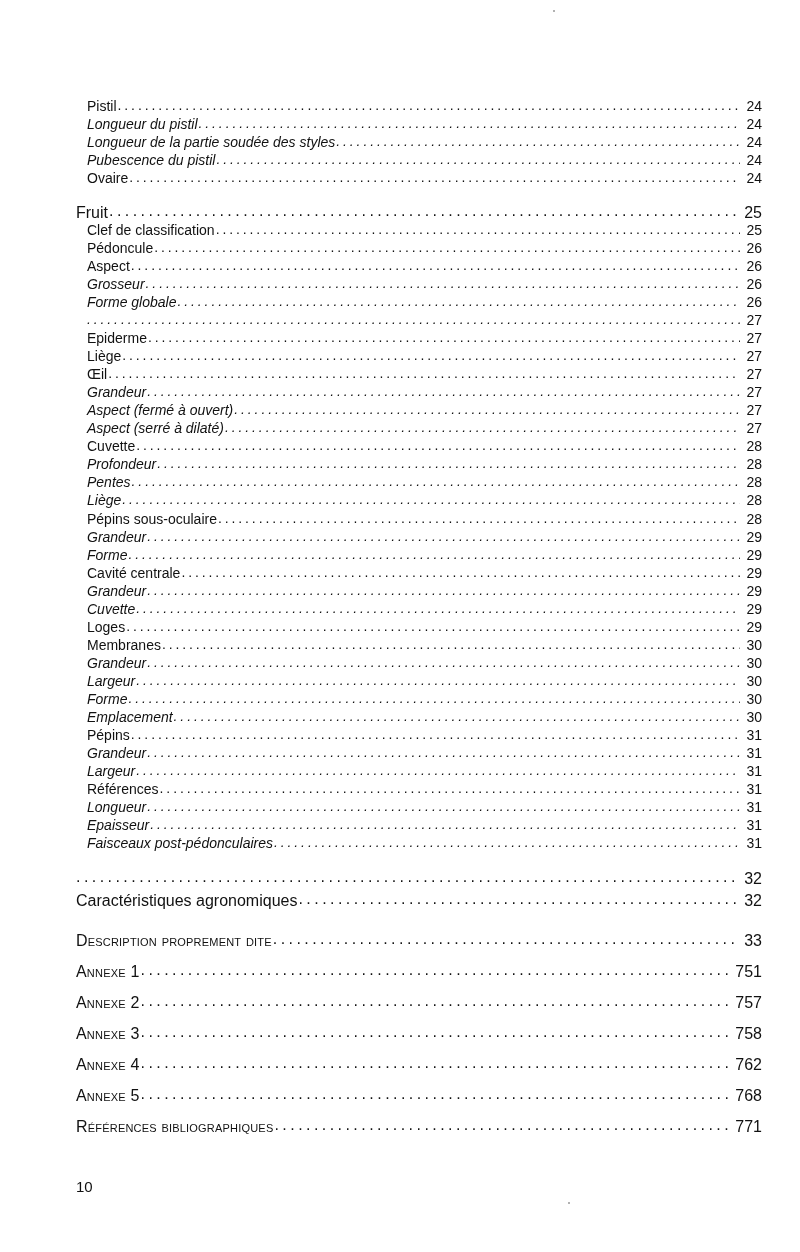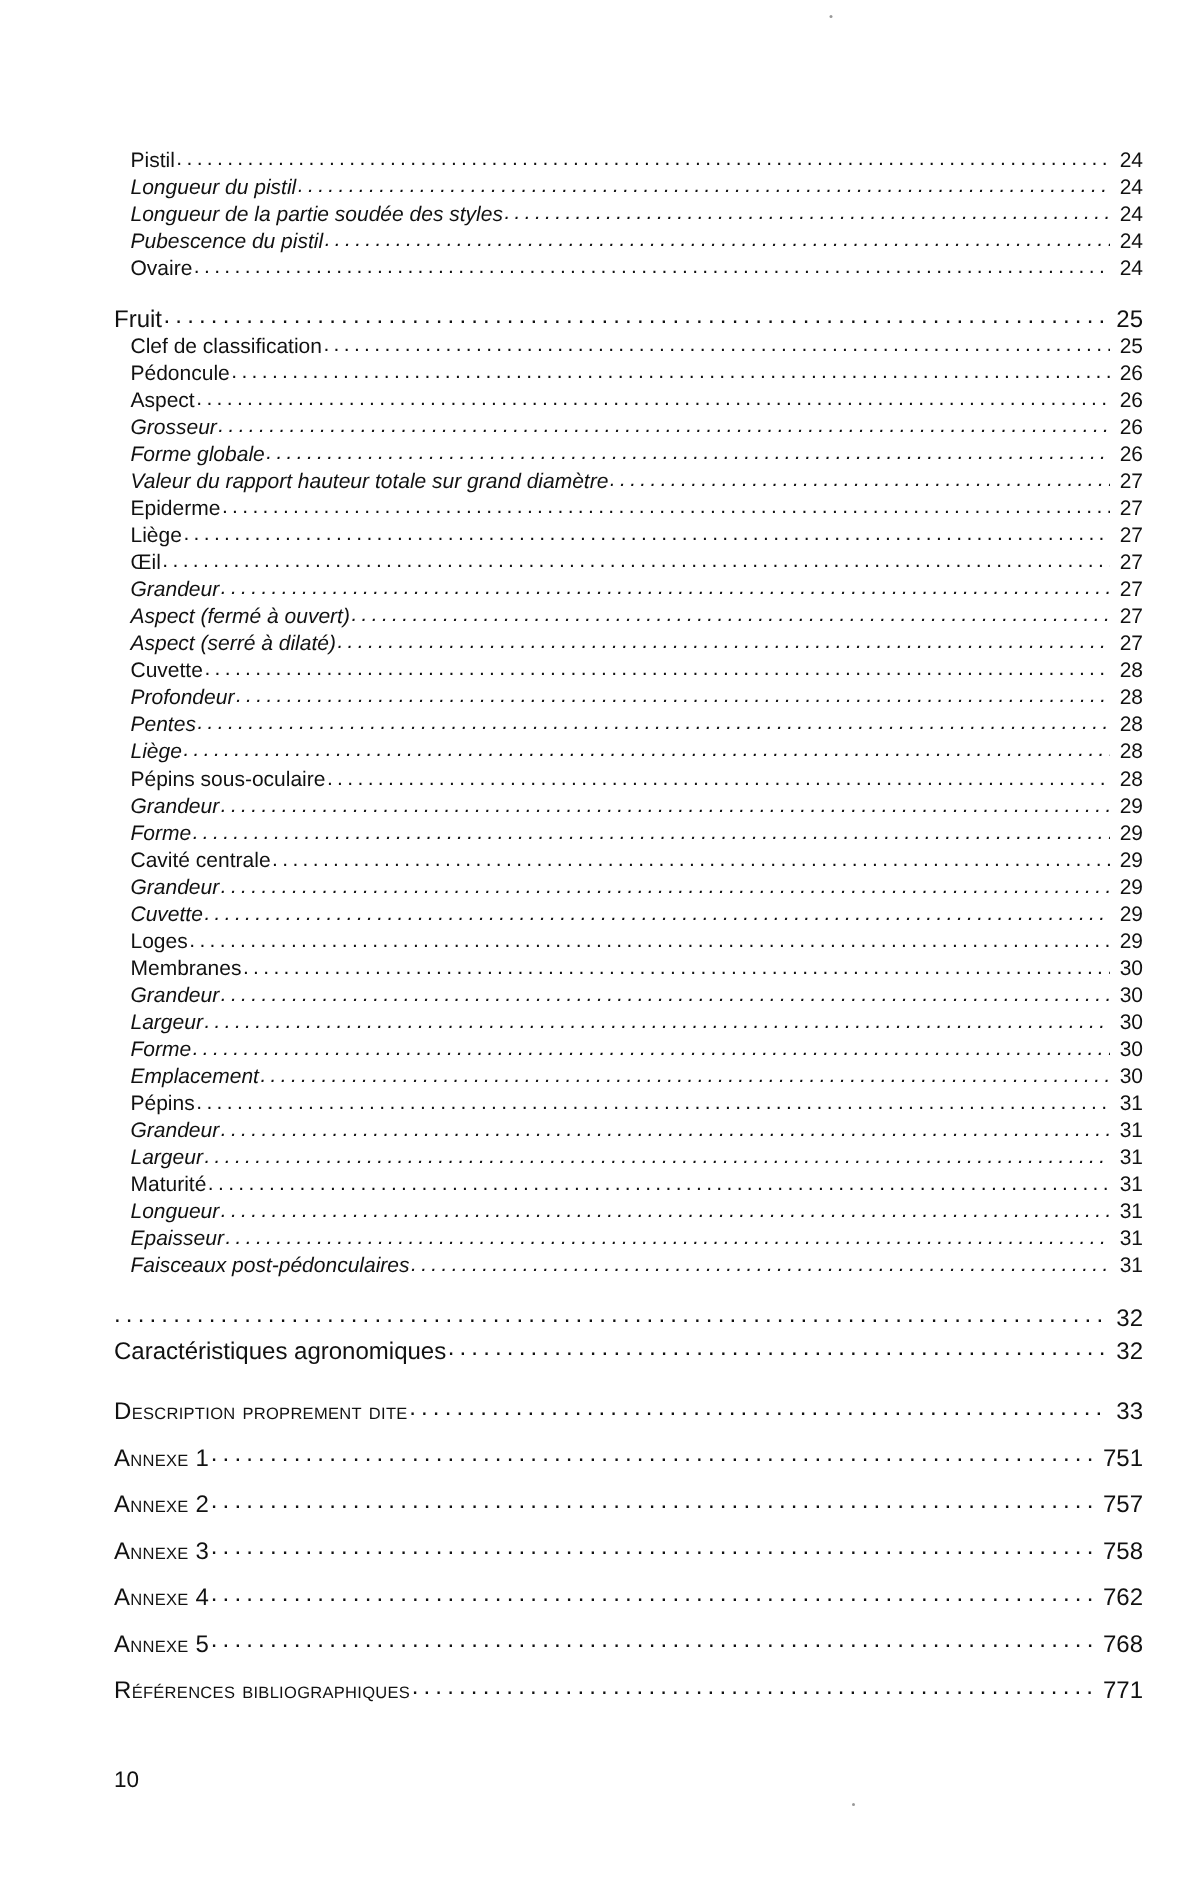--- a/index.html
+++ b/index.html
@@ -103,21 +103,20 @@
     </div>
   <div class="row" style="top:293px">
       <div class="entry l3">
         <span class="label">Forme globale</span>
         <span class="leader"></span>
         <span class="page" style="font-style:normal">26</span>
       </div>
     </div>
   <div class="row" style="top:311px">
       <div class="entry l3">
-        <span class="label">Valeur du rapport hauteur totale sur grand diamètre</span>
         <span class="leader"></span>
         <span class="page" style="font-style:normal">27</span>
       </div>
     </div>
   <div class="row" style="top:329px">
       <div class="entry l2">
         <span class="label">Epiderme</span>
         <span class="leader"></span>
         <span class="page">27</span>
       </div>
@@ -285,21 +284,21 @@
     </div>
   <div class="row" style="top:762px">
       <div class="entry l3">
         <span class="label">Largeur</span>
         <span class="leader"></span>
         <span class="page" style="font-style:normal">31</span>
       </div>
     </div>
   <div class="row" style="top:780px">
       <div class="entry l2">
-        <span class="label">Maturité</span>
+        <span class="label">Références</span>
         <span class="leader"></span>
         <span class="page">31</span>
       </div>
     </div>
   <div class="row" style="top:798px">
       <div class="entry l3">
         <span class="label">Longueur</span>
         <span class="leader"></span>
         <span class="page" style="font-style:normal">31</span>
       </div>

